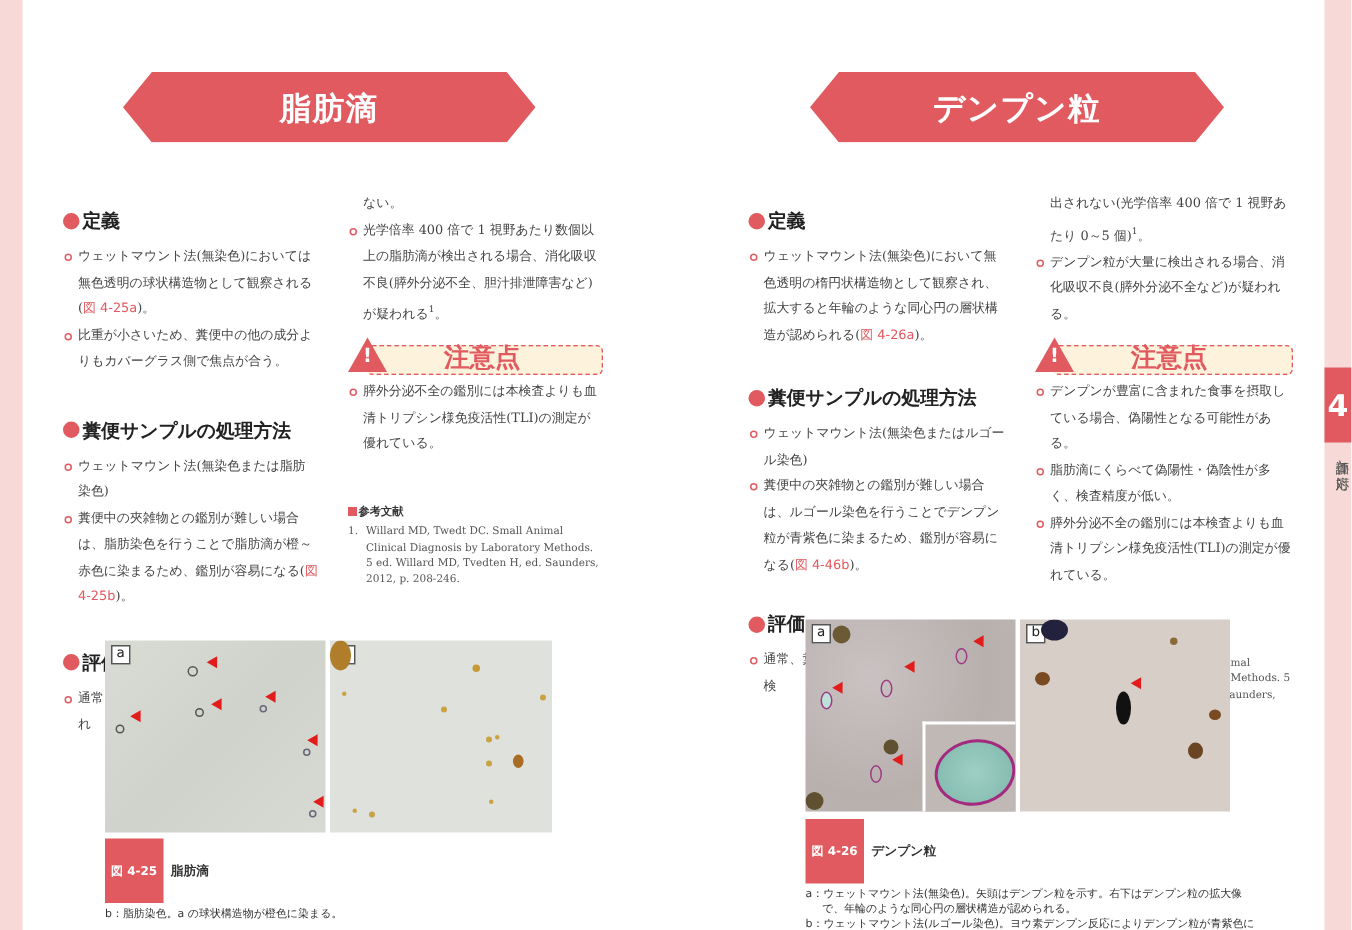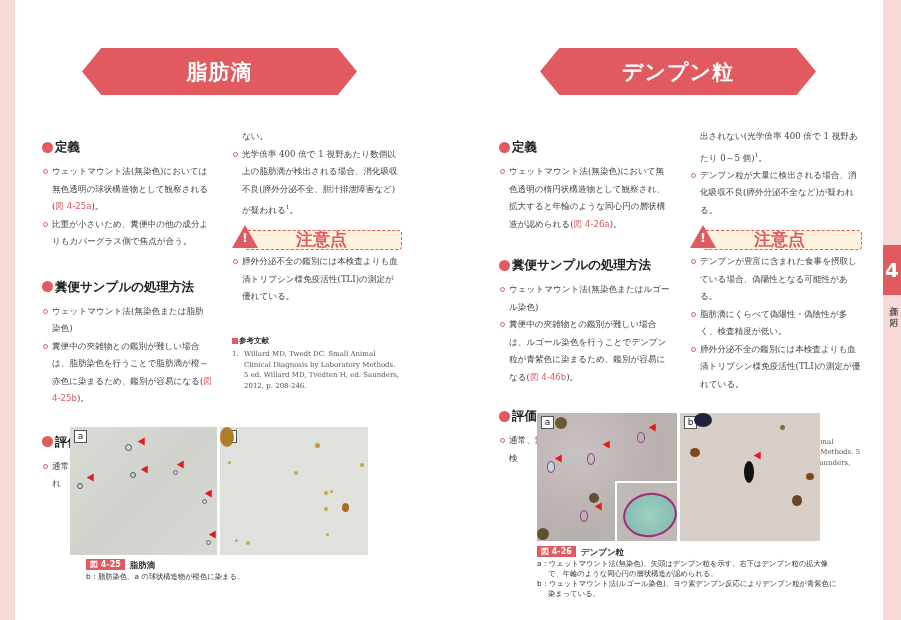--- a/index.html
+++ b/index.html
@@ -33,21 +33,21 @@
   .refs-h .sq{width:6px;height:6px;background:#e05a5f;margin-right:1px;}
   .refs-item{font-size:7px;line-height:10.5px;color:#555;padding-left:12px;position:relative;}
   .refs-item .num{position:absolute;left:0;}
   .photo{position:absolute;overflow:hidden;}
   .photo .tag{position:absolute;left:4px;top:3px;width:11px;height:11px;background:#fff;border:1px solid #555;
        font-family:"DejaVu Sans",sans-serif;font-size:9px;line-height:10px;text-align:center;color:#222;}
   .arrow{position:absolute;width:0;height:0;border-left:4px solid transparent;border-right:4px solid transparent;border-bottom:7px solid #e21b1b;transform:rotate(30deg);}
   .globule{position:absolute;border-radius:50%;}
   .caption{position:absolute;font-size:7.3px;line-height:10px;color:#333;font-family:"DejaVu Sans","Liberation Sans",sans-serif;}
   .caption .title{display:flex;align-items:center;font-weight:bold;font-size:8.5px;margin-bottom:2px;}
-  .caption .fig{background:#e05a5f;color:#fff;padding:0 4px;margin-right:5px;font-size:8px;line-height:11px;}
+  .caption .fig{background:#e05a5f;color:#fff;padding:16px 4px;margin-right:5px;font-size:8px;line-height:11px;}
   .caption .sub{padding-left:11px;text-indent:-11px;}
 </style>
 </head>
 <body>
 
 <div class="left-strip"></div>
 <div class="right-strip"></div>
 <div class="chapter-tab">4</div>
 <div class="chapter-label">評価と対応</div>
 
@@ -115,21 +115,21 @@
   <div class="globule" style="left:74px;top:44px;width:4px;height:4px;background:#c9a343;"></div>
   <div class="globule" style="left:140px;top:36px;width:4px;height:4px;background:#c9a343;"></div>
   <div class="globule" style="left:104px;top:64px;width:4px;height:4px;background:#c9a343;"></div>
   <div class="globule" style="left:110px;top:63px;width:3px;height:3px;background:#c9a343;"></div>
   <div class="globule" style="left:104px;top:80px;width:4px;height:4px;background:#c9a343;"></div>
   <div class="globule" style="left:122px;top:76px;width:7px;height:9px;background:#a86d22;"></div>
   <div class="globule" style="left:106px;top:106px;width:3px;height:3px;background:#c9a343;"></div>
   <div class="globule" style="left:15px;top:112px;width:3px;height:3px;background:#c9a343;"></div>
   <div class="globule" style="left:26px;top:114px;width:4px;height:4px;background:#c9a343;"></div>
 </div>
-<div class="caption" style="left:86px;top:559px;width:310px;">
+<div class="caption" style="left:70px;top:559px;width:310px;">
   <div class="title">
       <span class="fig">図 4-25</span>
       <span>脂肪滴</span>
     </div>
   <div class="sub">b：脂肪染色。a の球状構造物が橙色に染まる。</div>
 </div>
 
 <div class="banner" style="left:540px;top:48px;width:276px;">デンプン粒</div>
 
 <div class="col" style="left:499px;top:137px;width:172px;">

